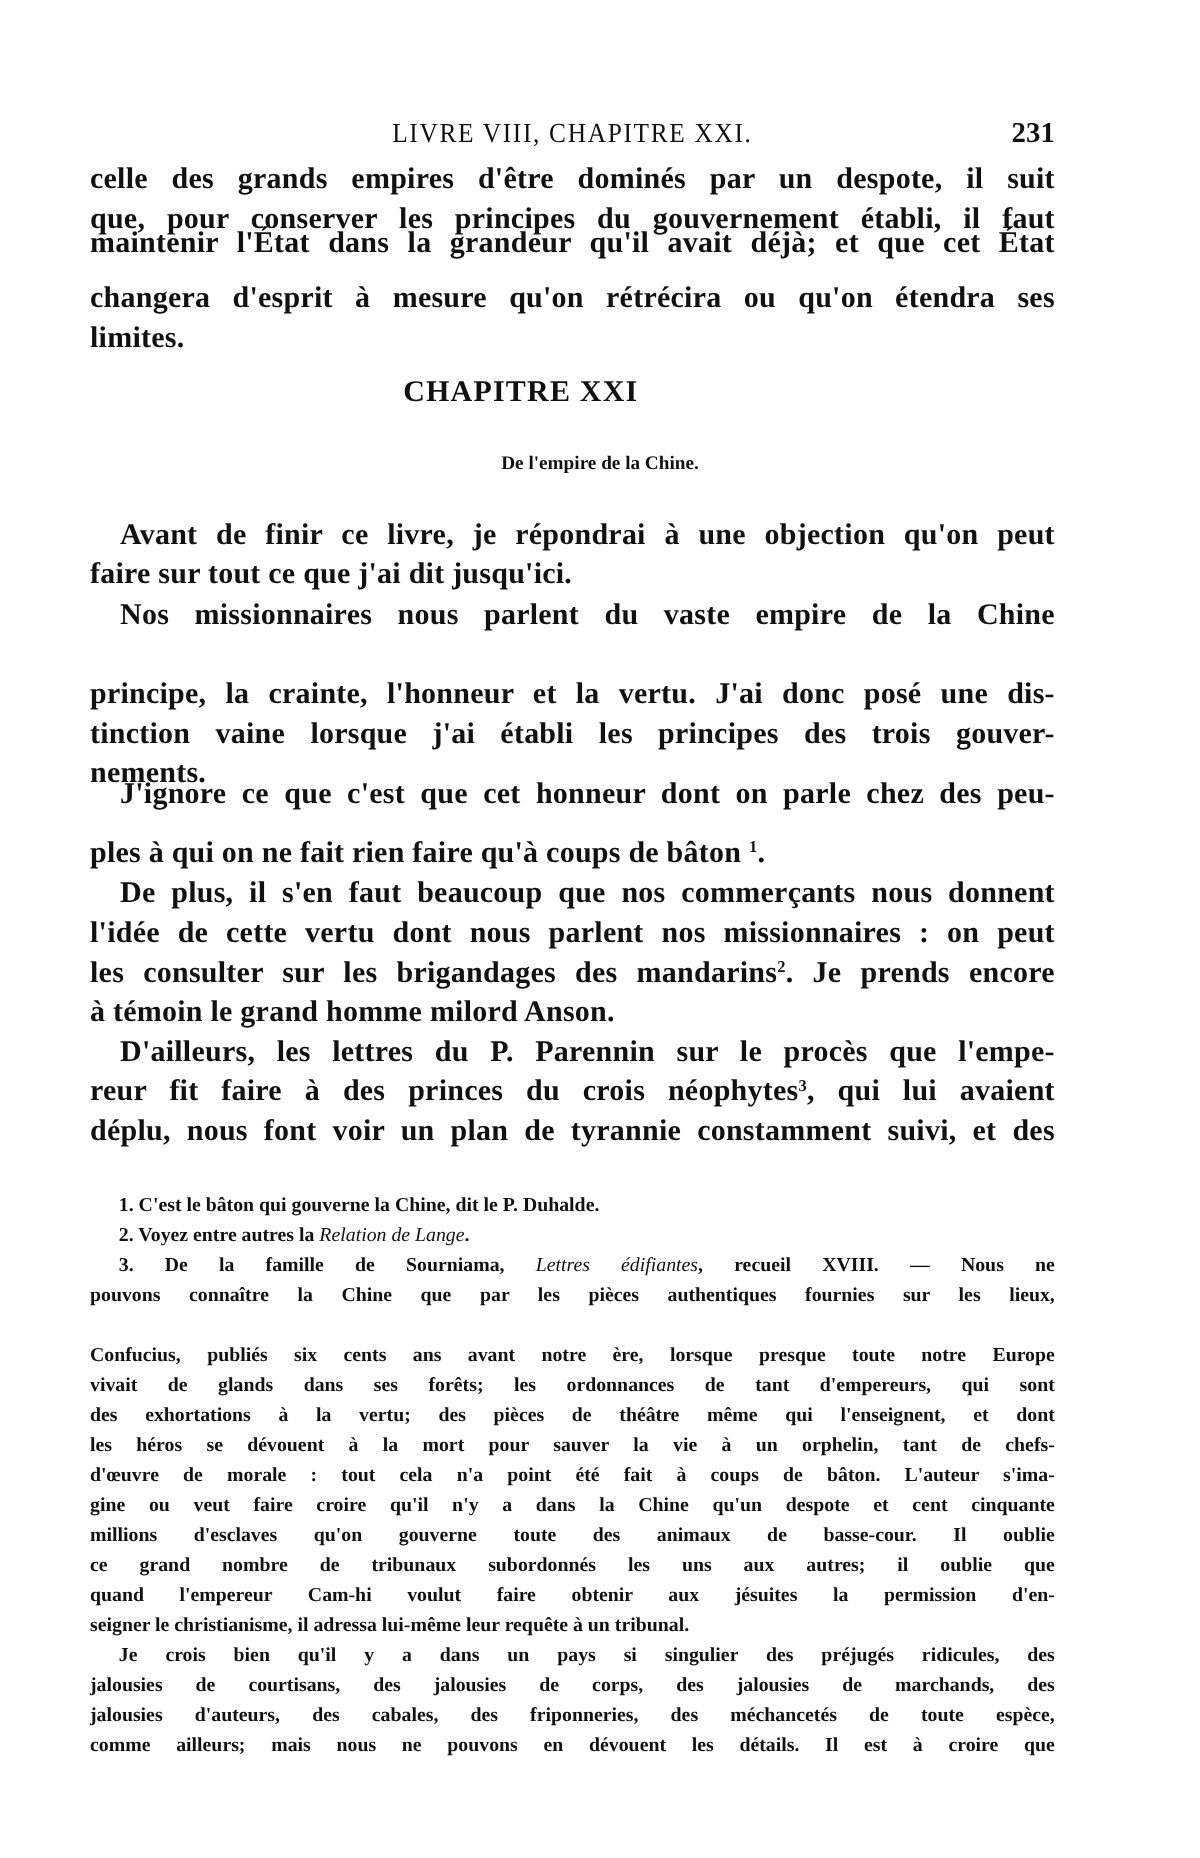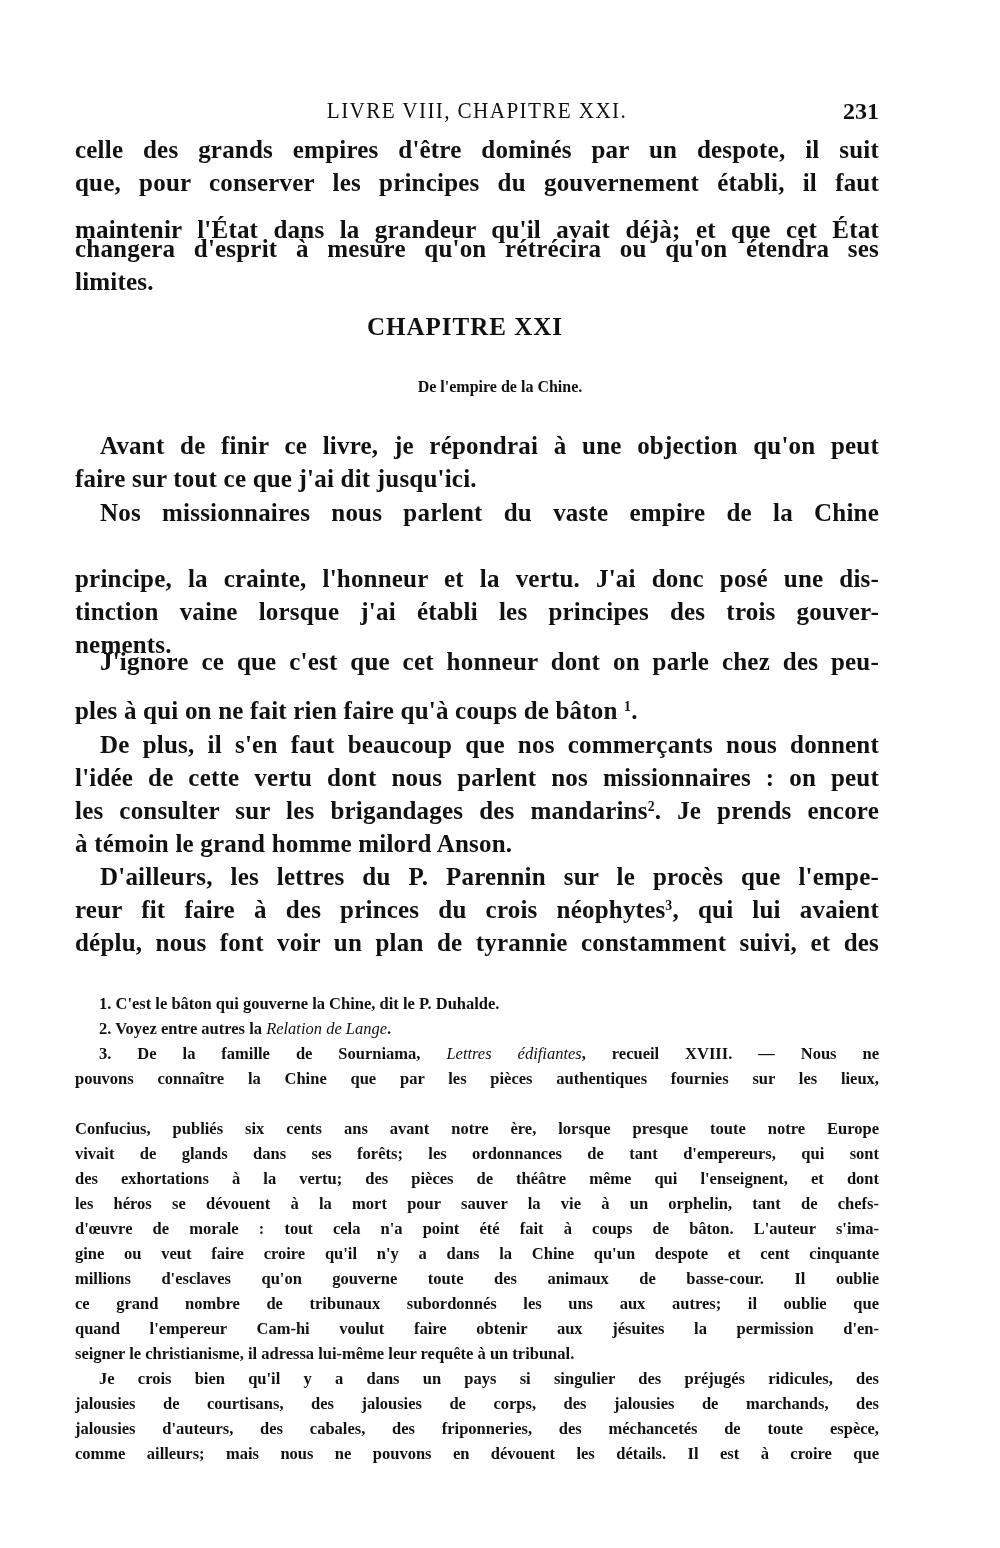--- a/index.html
+++ b/index.html
@@ -6,41 +6,41 @@
   body { width: 1000px; height: 1548px; position: relative; overflow: hidden; color: #111; }
   .page { position: absolute; left: 0; top: 0; width: 1000px; height: 1548px; }
   .serif { font-family: "Liberation Serif", "DejaVu Serif", serif; }
   .running-head { position: absolute; top: 74px; left: 75px; width: 804px; height: 34px; margin-top: 24px; }
   .running-title { position: absolute; left: 0; right: 0; text-align: center; font-size: 23px; letter-spacing: 1.5px; transform: scaleX(0.92); }
   .page-number { position: absolute; right: 0; top: 0; font-size: 24px; font-weight: bold; }
   .line { position: absolute; left: 75px; width: 804px; white-space: nowrap; text-align: justify; text-align-last: justify; }
   .body-line { font-size: 25px; font-weight: bold; height: 32px; line-height: 32px; letter-spacing: 0.2px; }
   .body-line.last { text-align-last: left; }
   .body-line.indent { padding-left: 25px; box-sizing: border-box; }
-  .chapter-title { position: absolute; top: 313px; left: 0; width: 868px; text-align: center; font-size: 25px; font-weight: bold; letter-spacing: 1px; padding-left: 31px; }
+  .chapter-title { position: absolute; top: 313px; left: 0; width: 868px; text-align: center; font-size: 25px; font-weight: bold; letter-spacing: 1px; }
   .chapter-subtitle { position: absolute; top: 378px; left: 0; width: 1000px; text-align: center; font-size: 16px; font-weight: bold; }
   .note-line { font-size: 16.5px; font-weight: bold; height: 24px; line-height: 24px; }
   .note-line.last { text-align-last: left; }
   .note-line.indent { padding-left: 24px; box-sizing: border-box; }
   sup { font-size: 0.55em; vertical-align: 0.6em; line-height: 0; }
   i { font-weight: normal; font-style: italic; }
 </style>
 </head>
 <body>
 
 <div class="page serif">
 
   <div class="running-head">
     <div class="running-title">LIVRE VIII, CHAPITRE XXI.</div>
     <div class="page-number">231</div>
   </div>
 
   <div class="line body-line" style="top:134px">celle des grands empires d'être dominés par un despote, il suit</div>
   <div class="line body-line" style="top:167px">que, pour conserver les principes du gouvernement établi, il faut</div>
-  <div class="line body-line" style="top:214px">maintenir l'État dans la grandeur qu'il avait déjà; et que cet État</div>
+  <div class="line body-line" style="top:187px">maintenir l'État dans la grandeur qu'il avait déjà; et que cet État</div>
   <div class="line body-line" style="top:233px">changera d'esprit à mesure qu'on rétrécira ou qu'on étendra ses</div>
   <div class="line body-line last" style="top:266px">limites.</div>
 
   <div class="chapter-title">CHAPITRE XXI</div>
   <div class="chapter-subtitle">De l'empire de la Chine.</div>
 
   <div class="line body-line indent" style="top:430px">Avant de finir ce livre, je répondrai à une objection qu'on peut</div>
   <div class="line body-line last" style="top:463px">faire sur tout ce que j'ai dit jusqu'ici.</div>
 
   <div class="line body-line indent" style="top:497px">Nos missionnaires nous parlent du vaste empire de la Chine</div>

